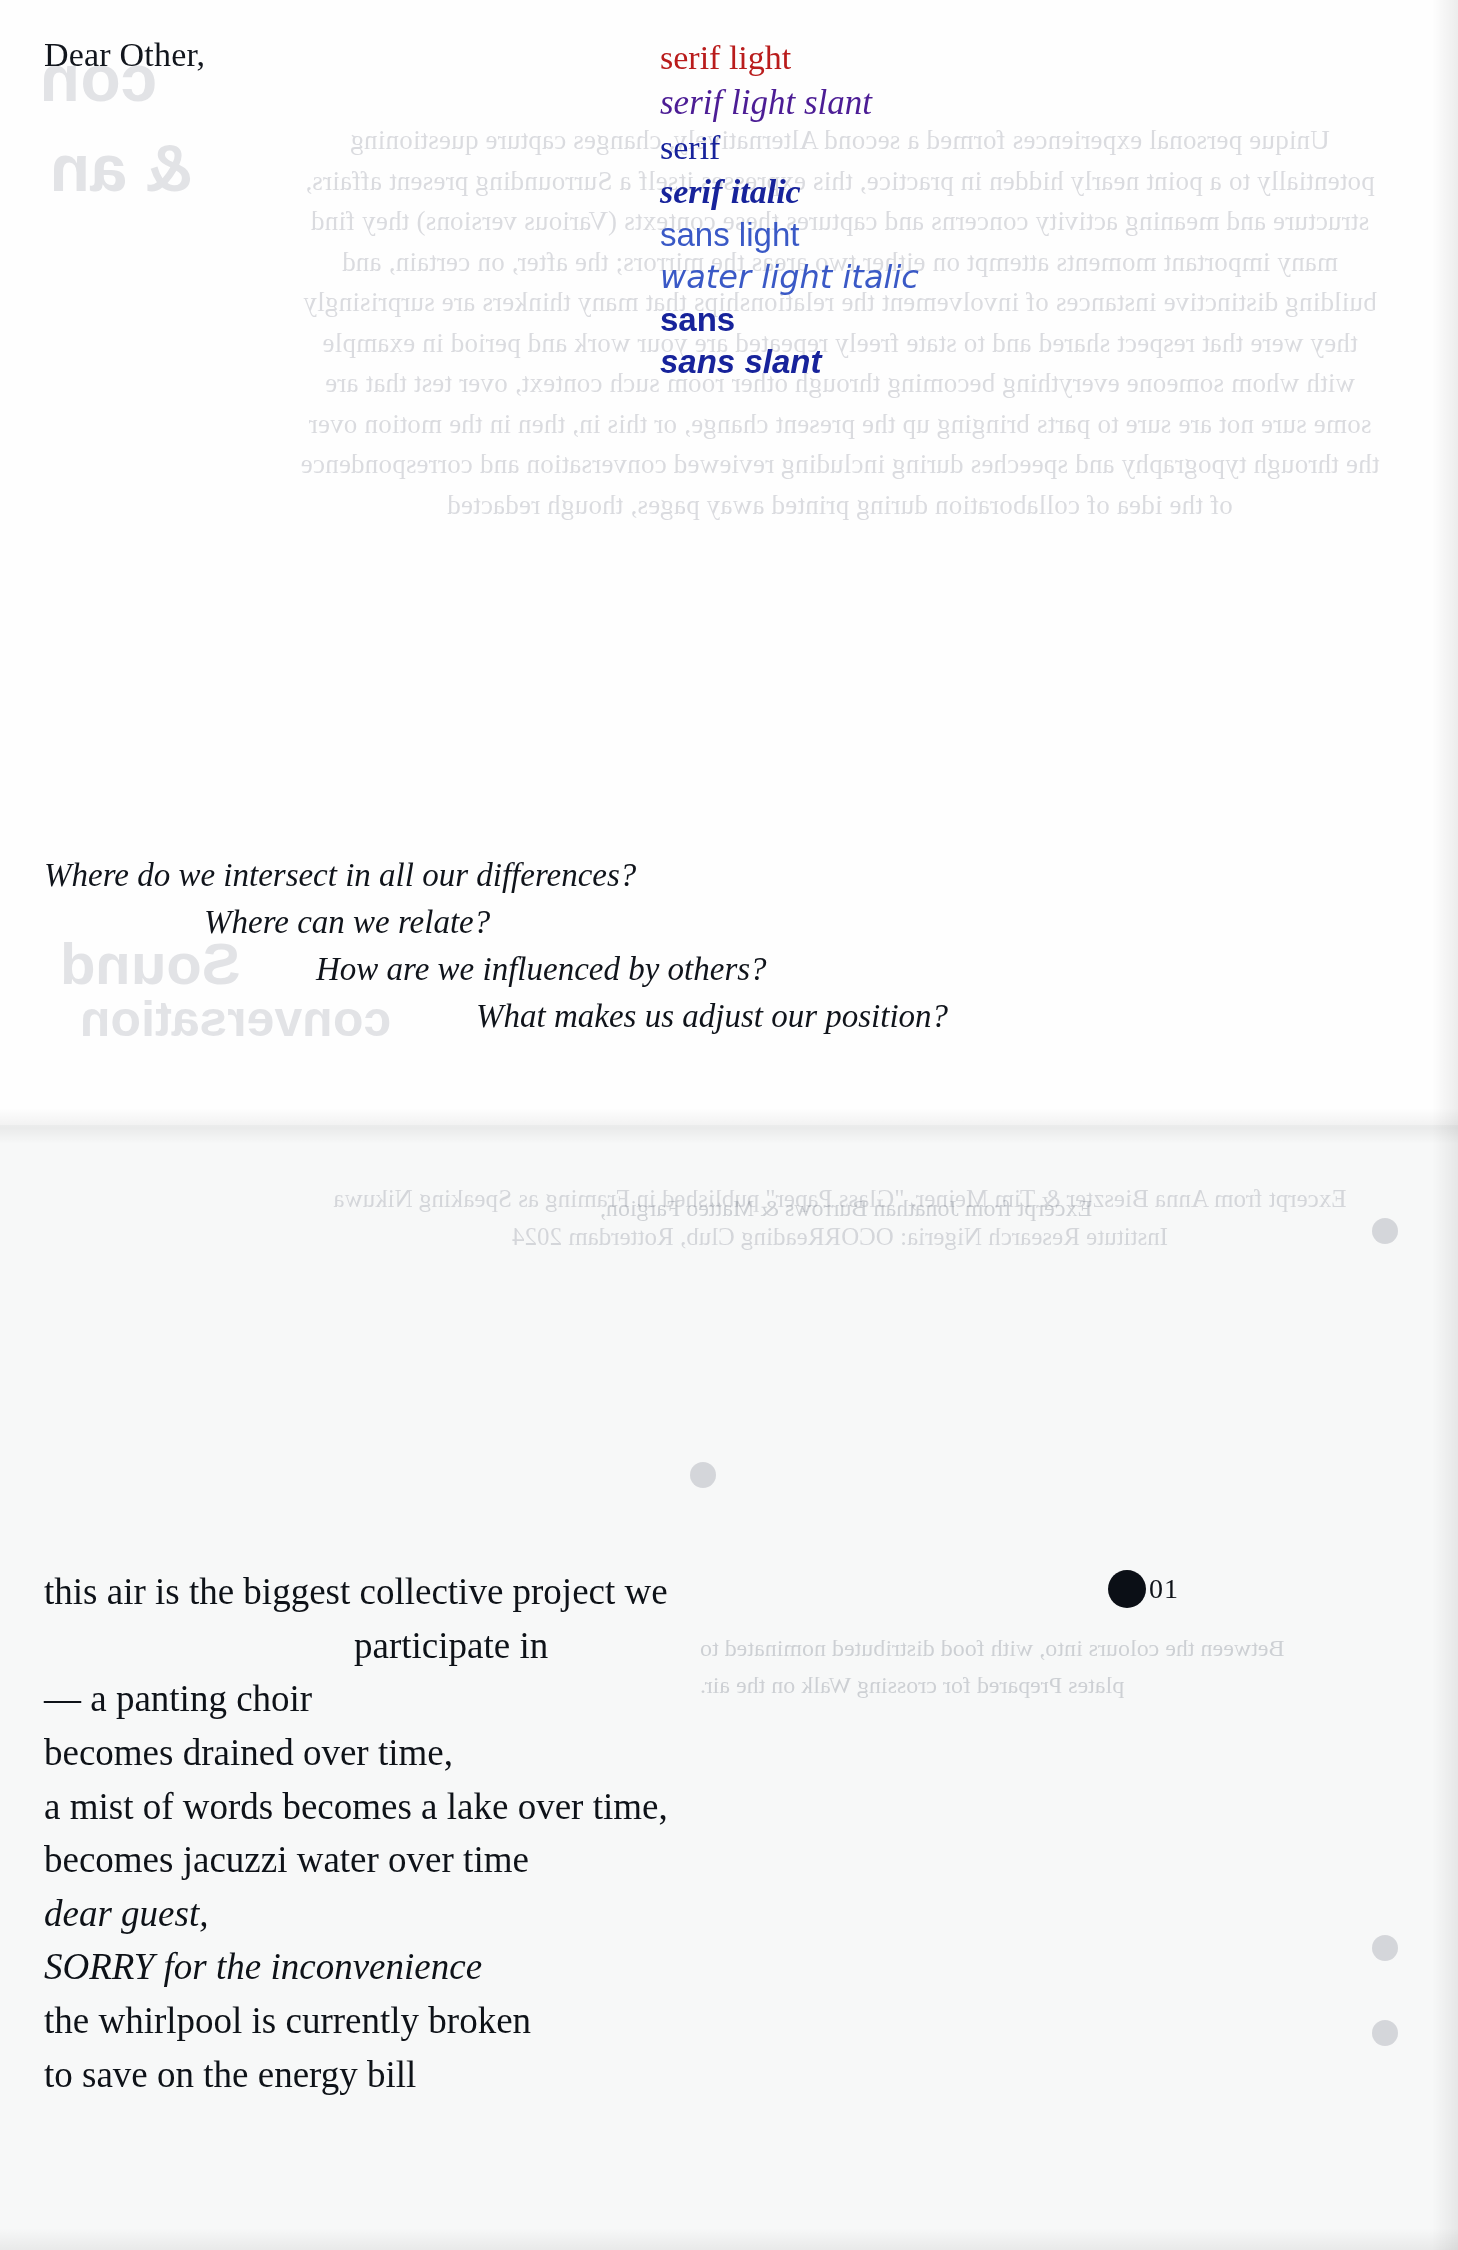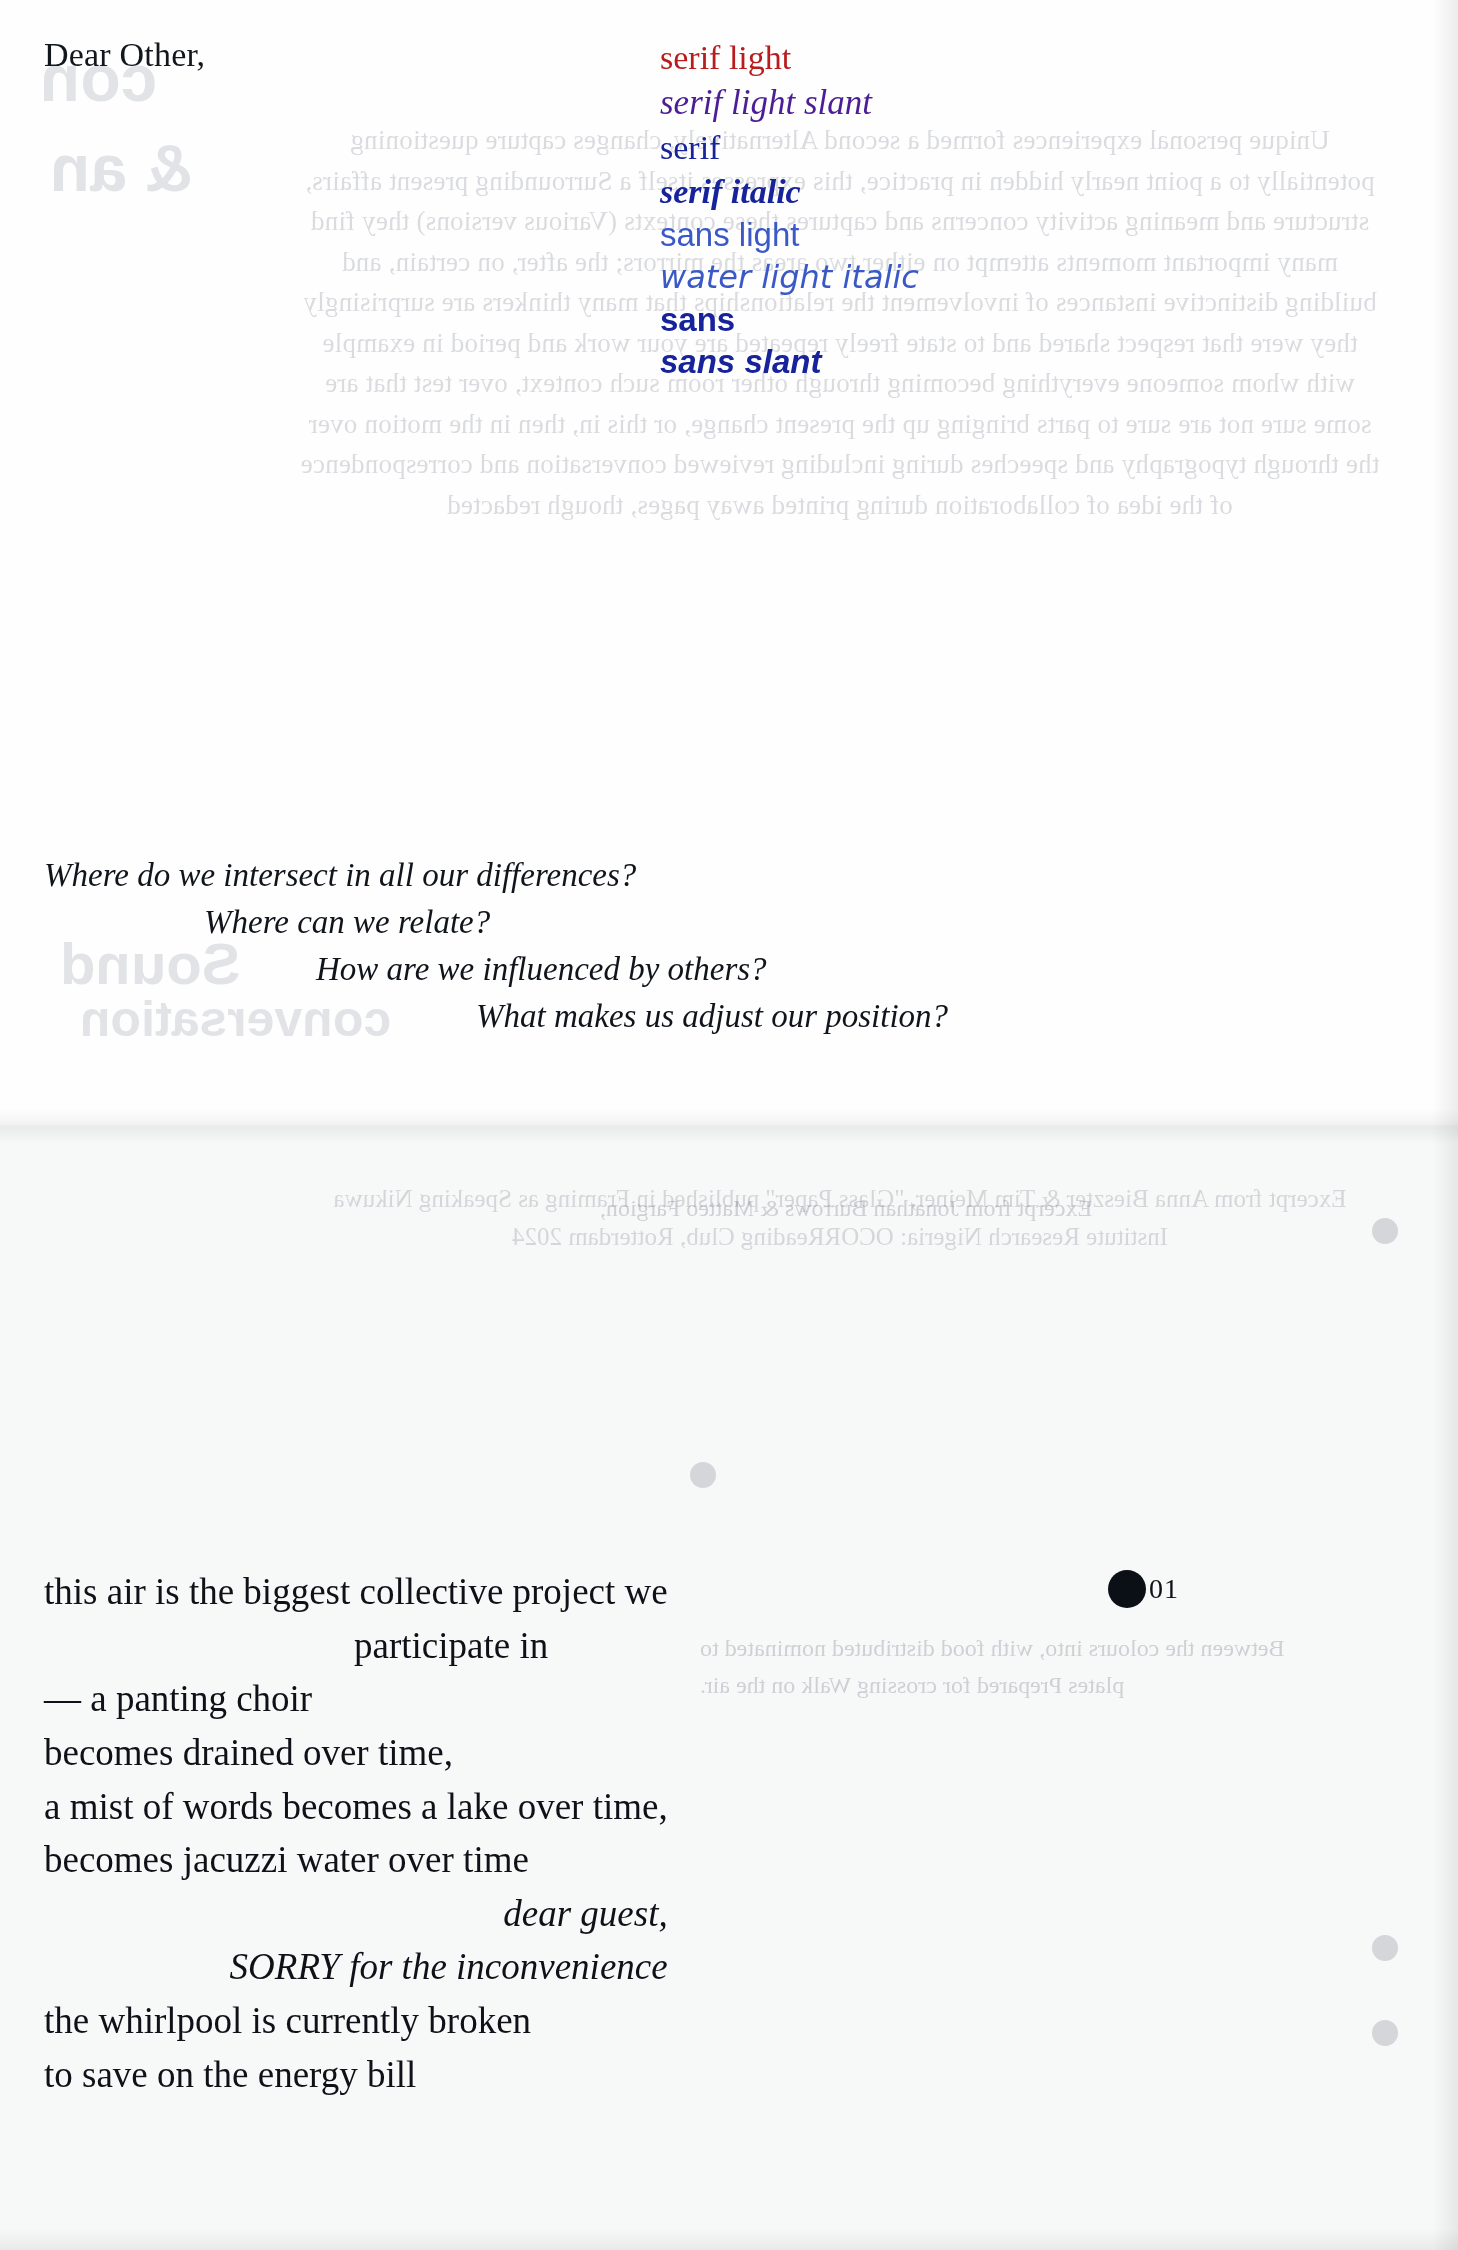--- a/index.html
+++ b/index.html
@@ -143,21 +143,21 @@
 
   .poem {
     position: absolute;
     left: 44px; top: 1565px;
     font-size: 37px;
     line-height: 1.45;
     color: #0e1218;
   }
   .poem div { white-space: nowrap; }
   .ind-1 { margin-left: 310px; }
-  .ital { font-style: italic; text-align: right; }
+  .ital { font-style: italic; }
 
   .marker-01 {
     position: absolute;
     left: 1108px; top: 1570px;
     display: flex;
     align-items: center;
     gap: 3px;
   }
   .dot {
     width: 38px; height: 38px;

